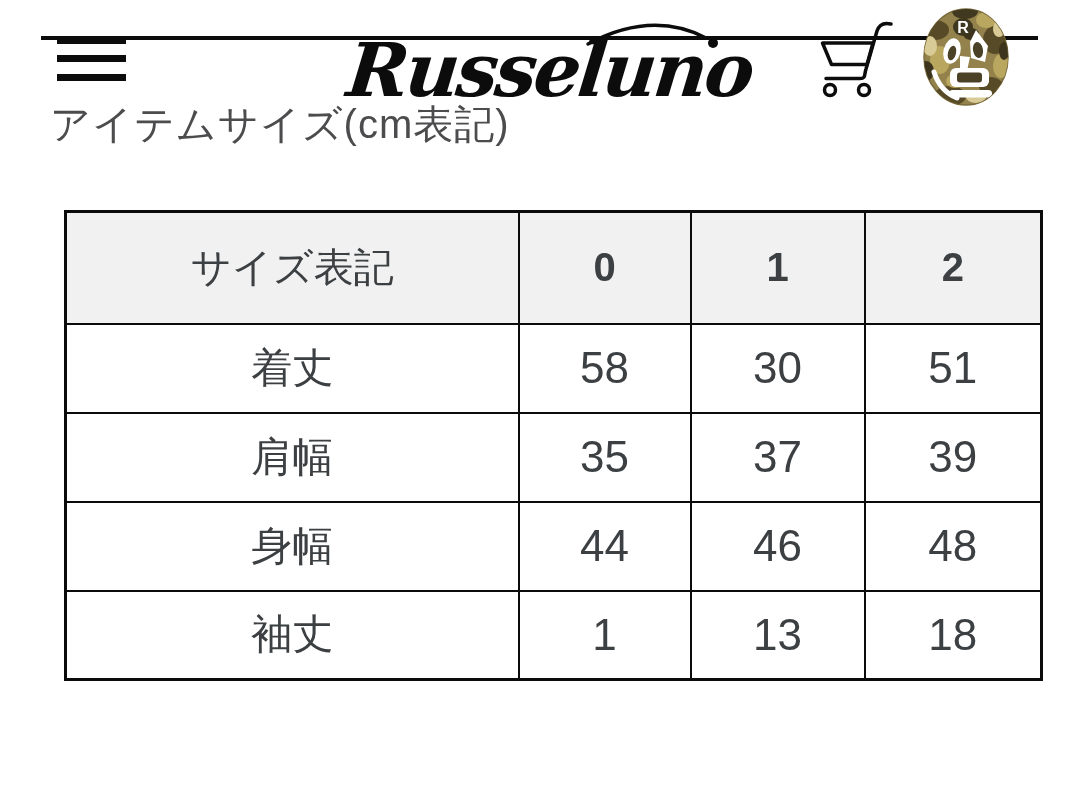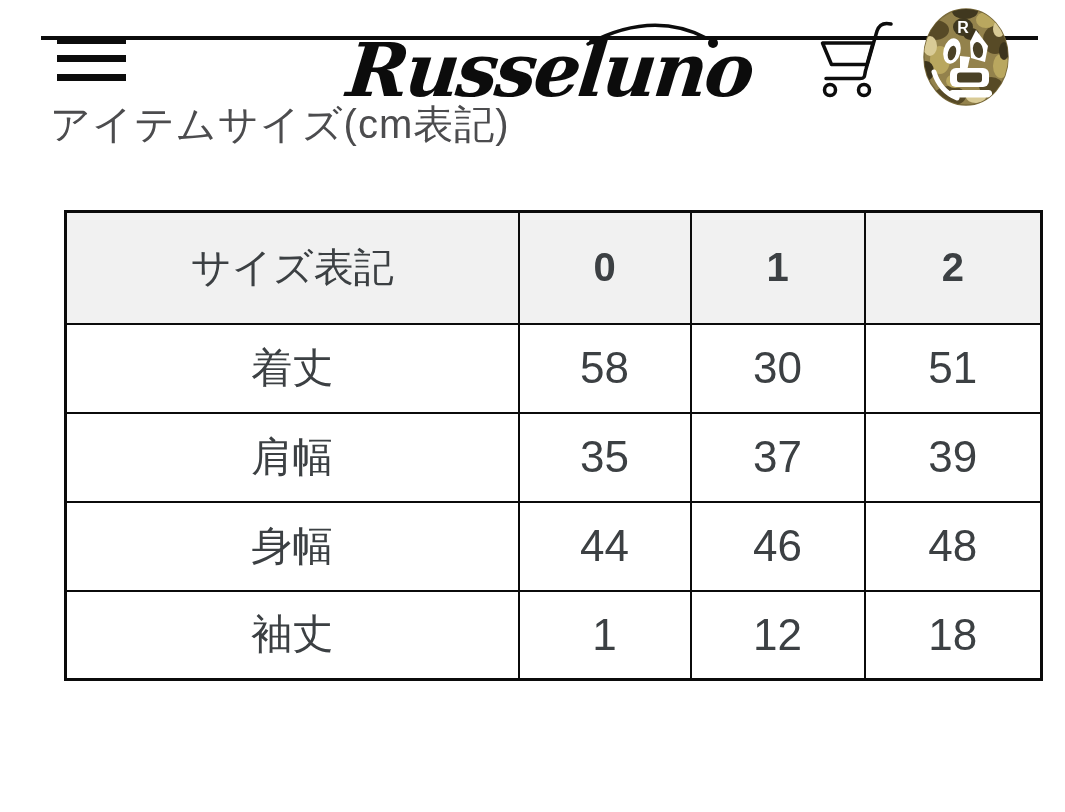--- a/index.html
+++ b/index.html
@@ -219,19 +219,19 @@
       </tr>
       <tr>
         <td class="td-label">身幅</td>
         <td class="td-num">44</td>
         <td class="td-num">46</td>
         <td class="td-num">48</td>
       </tr>
       <tr>
         <td class="td-label">袖丈</td>
         <td class="td-num">1</td>
-        <td class="td-num">12</td>
+        <td class="td-num">13</td>
         <td class="td-num">18</td>
       </tr>
     </tbody>
   </table>
 
 </div>
 
 </body></html>

